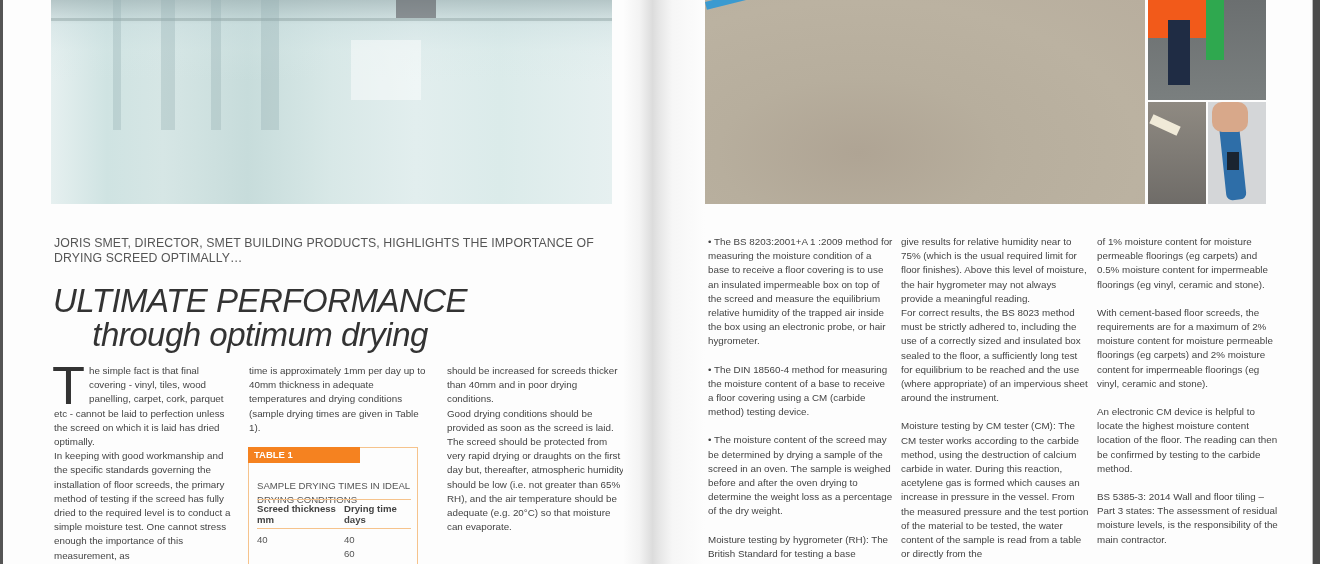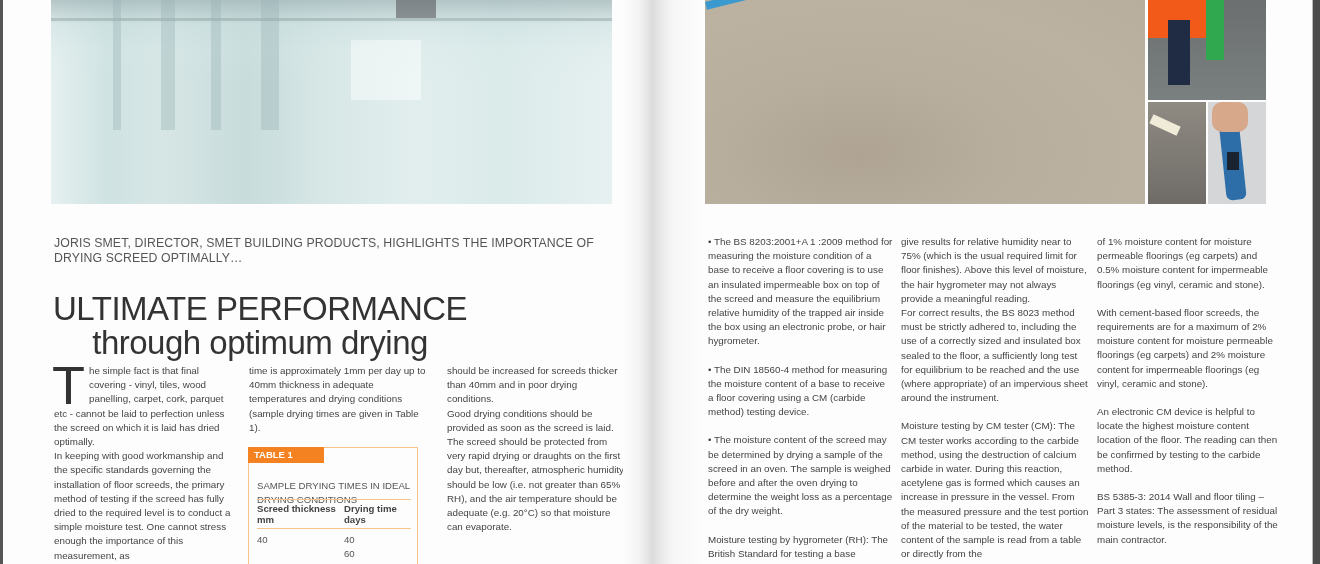--- a/index.html
+++ b/index.html
@@ -37,38 +37,38 @@
   .hero-right-top .legs { position: absolute; left: 20px; top: 20px; width: 22px; height: 65px; background: #1f2c44; }
   .hero-right-bl { position: absolute; left: 1145px; top: 102px; width: 58px; height: 102px; background: linear-gradient(#8f8a82, #6f6c68); }
   .hero-right-bl .roller { position: absolute; left: 2px; top: 18px; width: 30px; height: 10px; background: #f0ead8; transform: rotate(25deg); }
   .hero-right-br { position: absolute; left: 1205px; top: 102px; width: 58px; height: 102px; background: #d4d6d8; overflow: hidden; }
   .hero-right-br .meter { position: absolute; left: 14px; top: 6px; width: 20px; height: 92px; background: #2e6ea8; border-radius: 6px; transform: rotate(-6deg); }
   .hero-right-br .screen { position: absolute; left: 19px; top: 50px; width: 12px; height: 18px; background: #1a2430; }
   .hero-right-br .hand { position: absolute; left: 4px; top: 0; width: 36px; height: 30px; background: #d8a88a; border-radius: 10px; }
 
   
   .standfirst { position: absolute; left: 51px; top: 236px; width: 560px; font-size: 12.3px; line-height: 15px; color: #555; letter-spacing: 0.1px; }
-  .title { position: absolute; left: 50px; top: 292px; font-size: 33px; line-height: 34px; color: #333; font-weight: 400; letter-spacing: -0.5px; }
+  .title { position: absolute; left: 50px; top: 284px; font-size: 33px; line-height: 34px; color: #333; font-weight: 400; letter-spacing: -0.5px; font-style: italic; }
   .title .l2 { display: block; text-align: center; }
 
   .col { position: absolute; font-size: 9.8px; line-height: 14.2px; color: #444; }
   .col p { margin: 0; }
   .col .gap { height: 14px; }
 
   .c1 { left: 51px; top: 364px; width: 182px; }
   .c2 { left: 246px; top: 364px; width: 178px; }
   .c3 { left: 444px; top: 364px; width: 178px; }
   .c4 { left: 705px; top: 235px; width: 185px; }
   .c5 { left: 898px; top: 235px; width: 190px; }
   .c6 { left: 1094px; top: 235px; width: 185px; }
 
   .dropcap { float: left; font-size: 54px; line-height: 42px; margin: 0 4px -2px -2px; color: #333; font-family: "Liberation Sans", sans-serif; font-weight: 300; }
 
   .table1 { position: absolute; left: 245px; top: 447px; width: 170px; height: 120px; border: 1px solid #f6c38c; }
-  .table1 .tag { position: absolute; left: -1px; top: -1px; width: 76px; height: 16px; background: #f58220; color: #fff; font-size: 9.5px; font-weight: bold; line-height: 16px; padding-left: 6px; }
+  .table1 .tag { position: absolute; left: -1px; top: -1px; width: 112px; height: 16px; background: #f58220; color: #fff; font-size: 9.5px; font-weight: bold; line-height: 16px; padding-left: 6px; }
   .table1 .caption { position: absolute; left: 8px; top: 31px; width: 158px; font-size: 9.6px; line-height: 14px; color: #555; }
   .table1 .rule { position: absolute; left: 8px; width: 154px; height: 1px; background: #f6c38c; }
   .table1 .hdr { position: absolute; top: 55px; font-size: 9.6px; line-height: 11px; font-weight: bold; color: #444; }
   .table1 .cell { position: absolute; font-size: 9.6px; line-height: 13px; color: #555; }
 </style>
 </head>
 <body>
 
 <div class="edge-left"></div>
 

